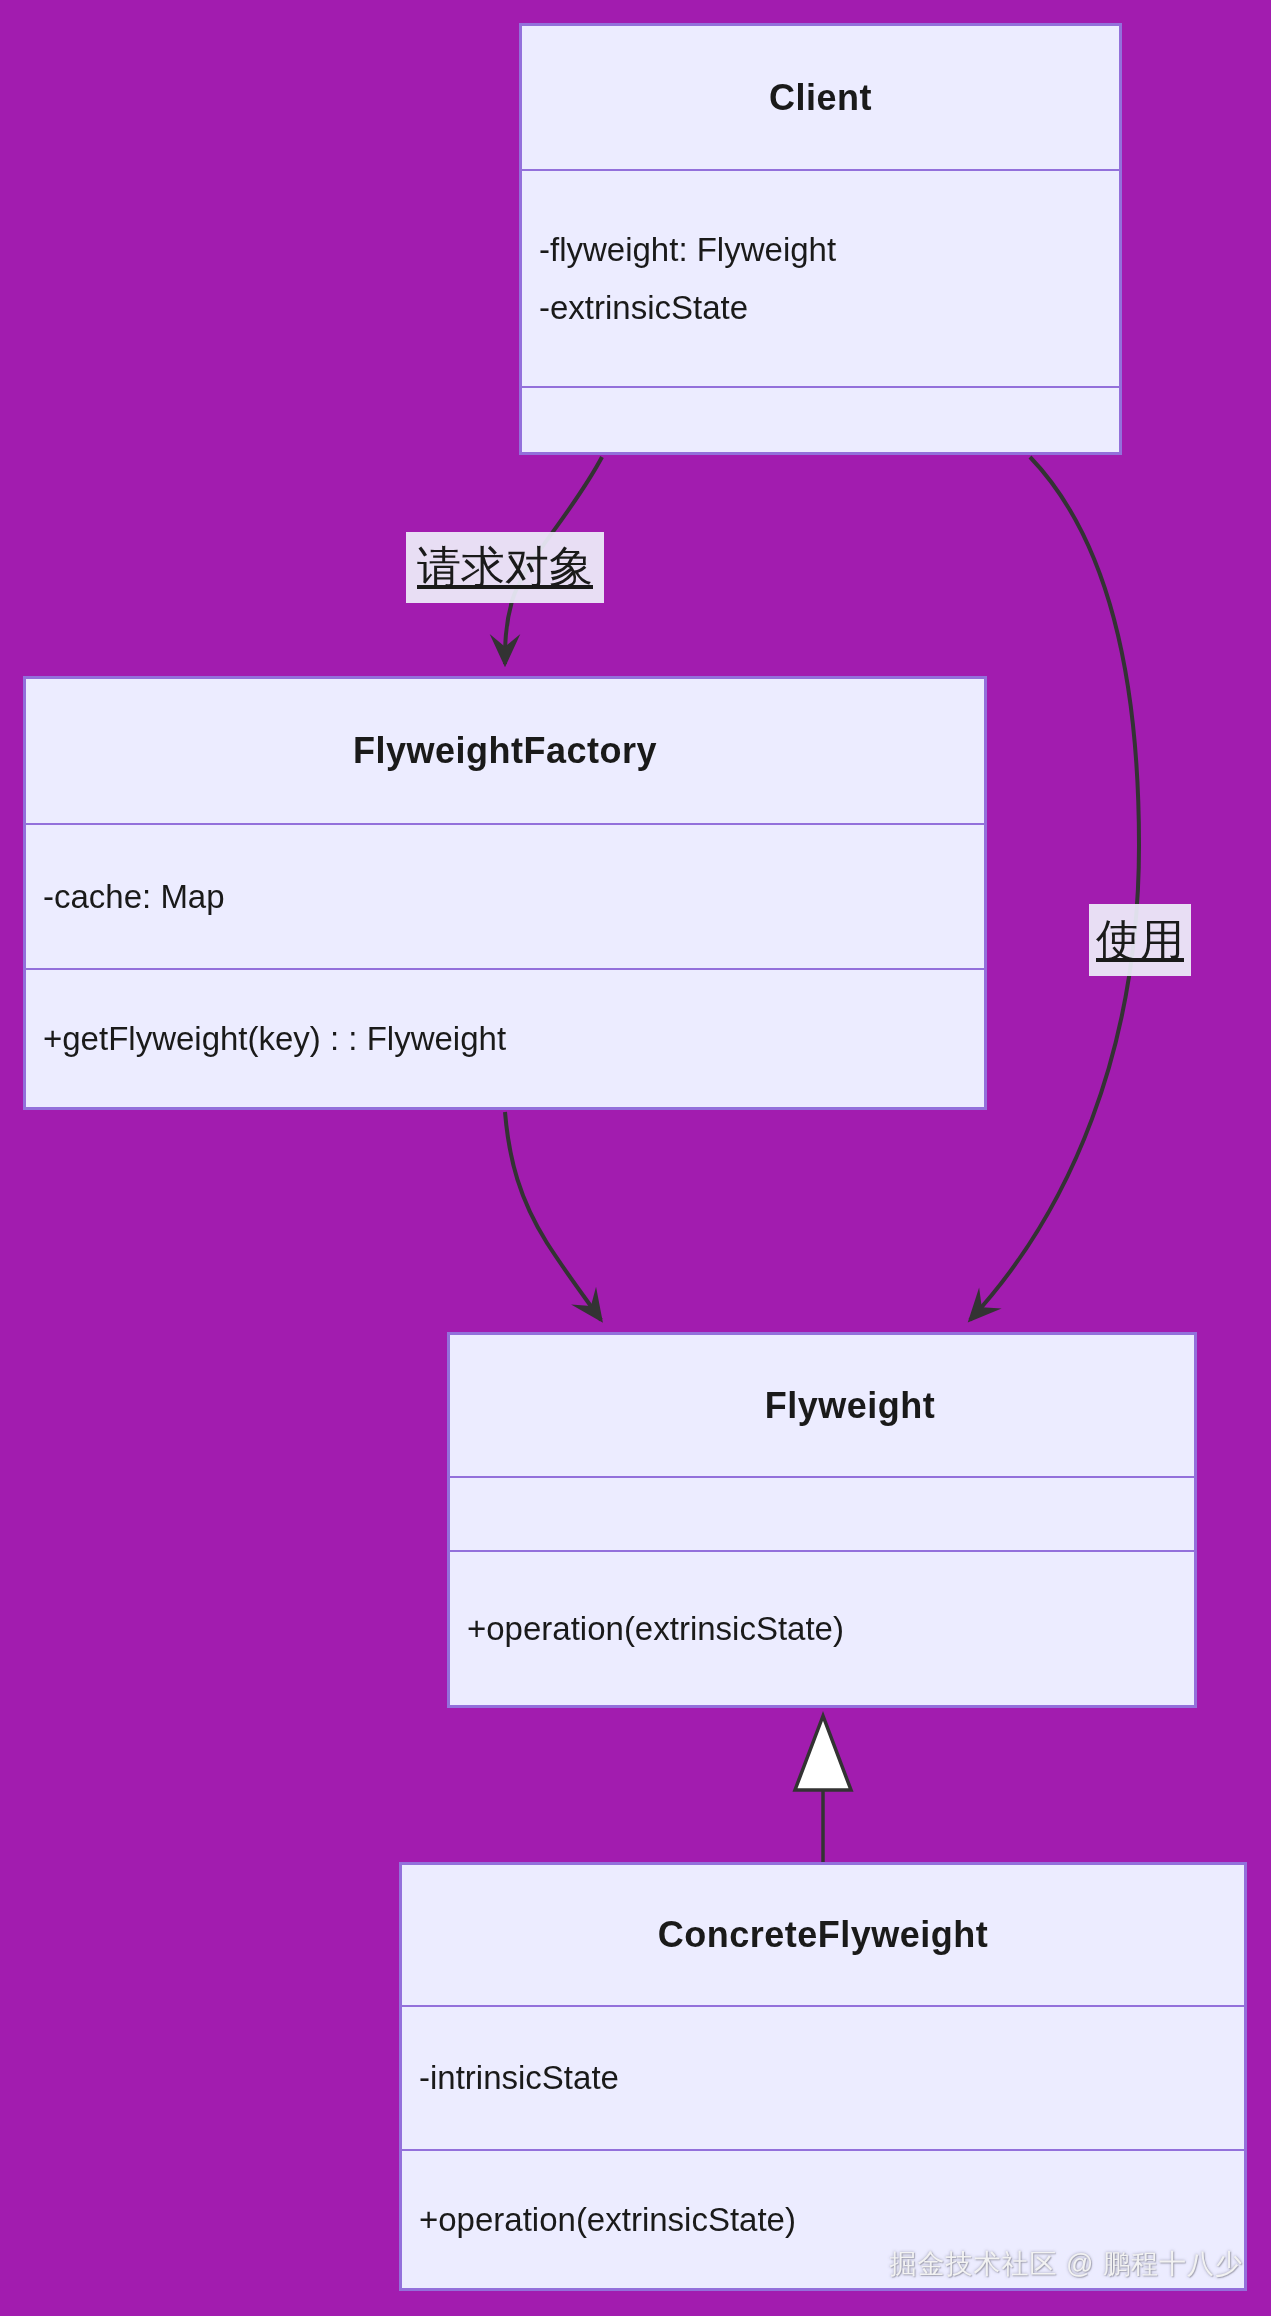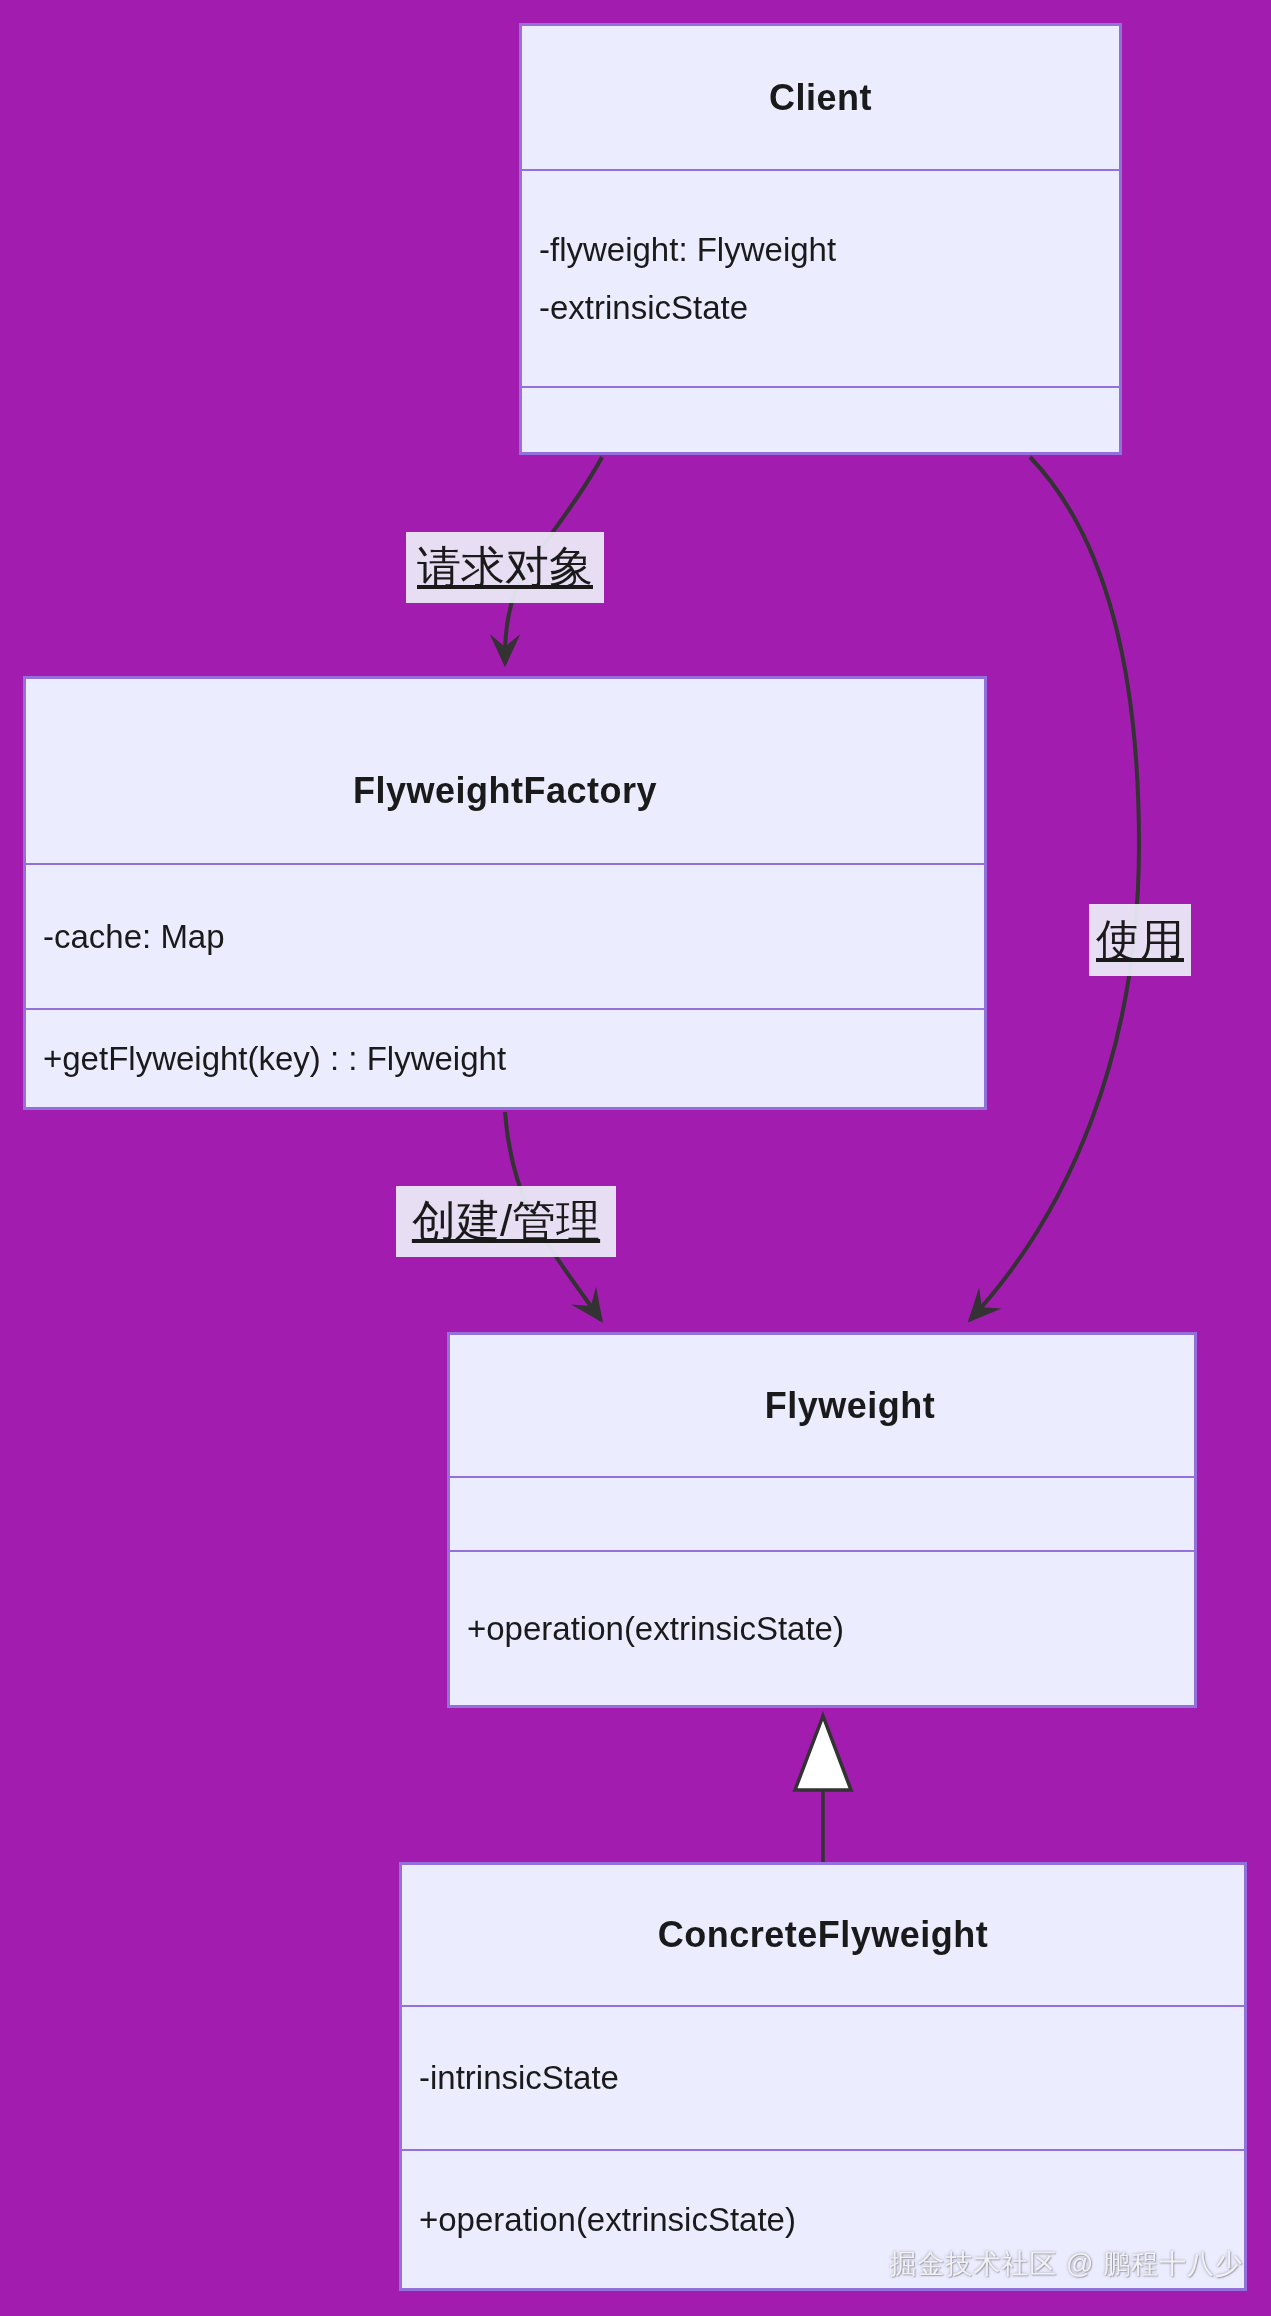--- a/index.html
+++ b/index.html
@@ -87,21 +87,21 @@
       <span>Client</span>
     </div>
     <div class="compartment members-compartment" style="height:217px;">
       <div class="member">-flyweight: Flyweight</div>
       <div class="member">-extrinsicState</div>
     </div>
     <div class="compartment members-compartment" style="flex:1;"></div>
   </div>
 
   <div class="class-box" style="left:23px;top:676px;width:964px;height:434px;">
-    <div class="compartment title-compartment" style="height:144px;margin-top:40px;">
+    <div class="compartment title-compartment" style="height:144px;">
       <span>FlyweightFactory</span>
     </div>
     <div class="compartment members-compartment" style="height:145px;">
       <div class="member">-cache: Map</div>
     </div>
     <div class="compartment members-compartment" style="flex:1;">
       <div class="member">+getFlyweight(key) : : Flyweight</div>
     </div>
   </div>
 
@@ -124,17 +124,16 @@
     </div>
     <div class="compartment members-compartment" style="flex:1;">
       <div class="member">+operation(extrinsicState)</div>
     </div>
   </div>
 
   <div class="edge-label" style="left:406px;top:532px;width:198px;height:71px;">请求对象</div>
 
   <div class="edge-label" style="left:1089px;top:904px;width:102px;height:72px;text-align:center;">使用</div>
 
-  <div class="edge-label" style="left:396px;top:1186px;width:220px;height:71px;">创建/管理</div>
 
   <div class="watermark">掘金技术社区 @ 鹏程十八少</div>
 
 </div>
 
 </body></html>

